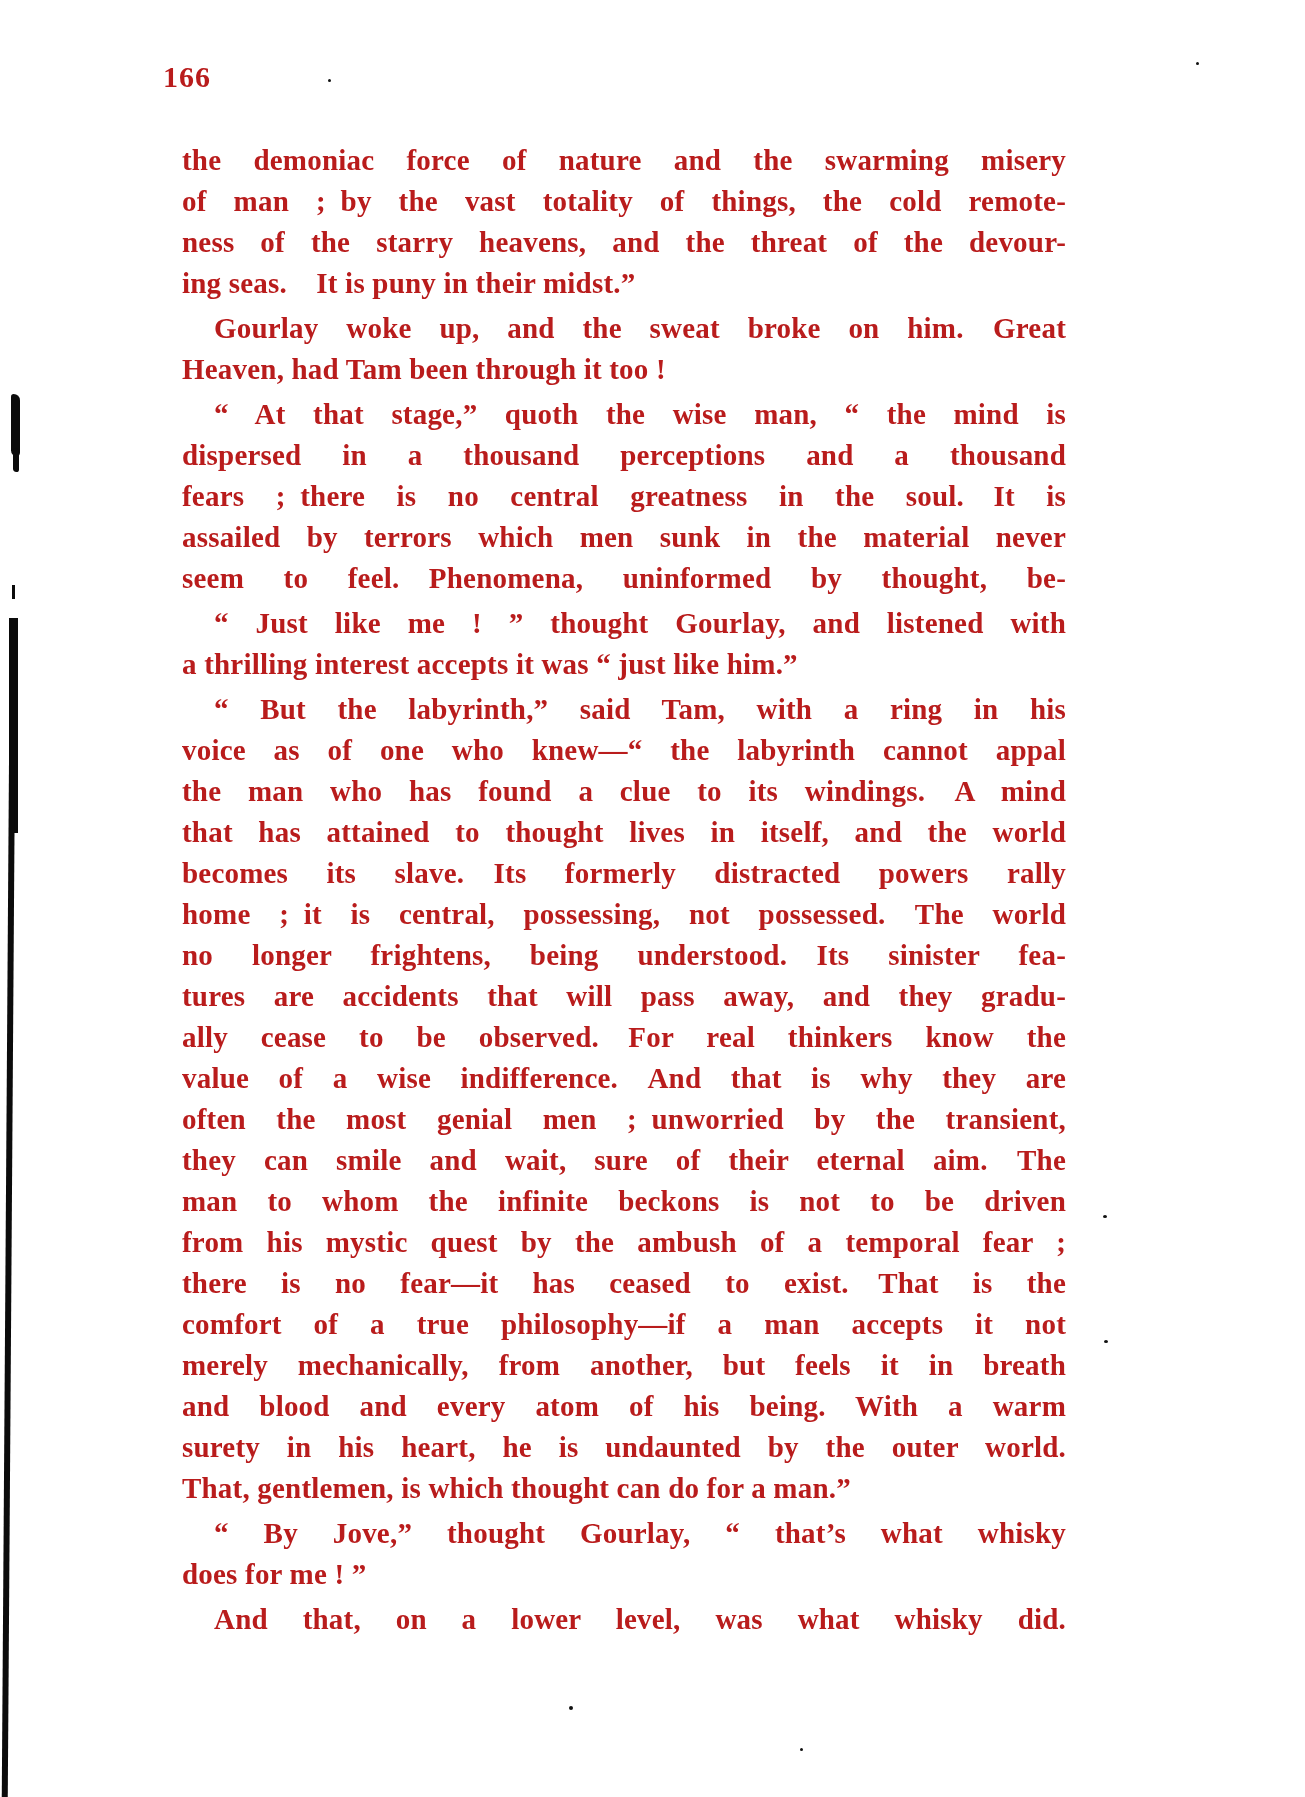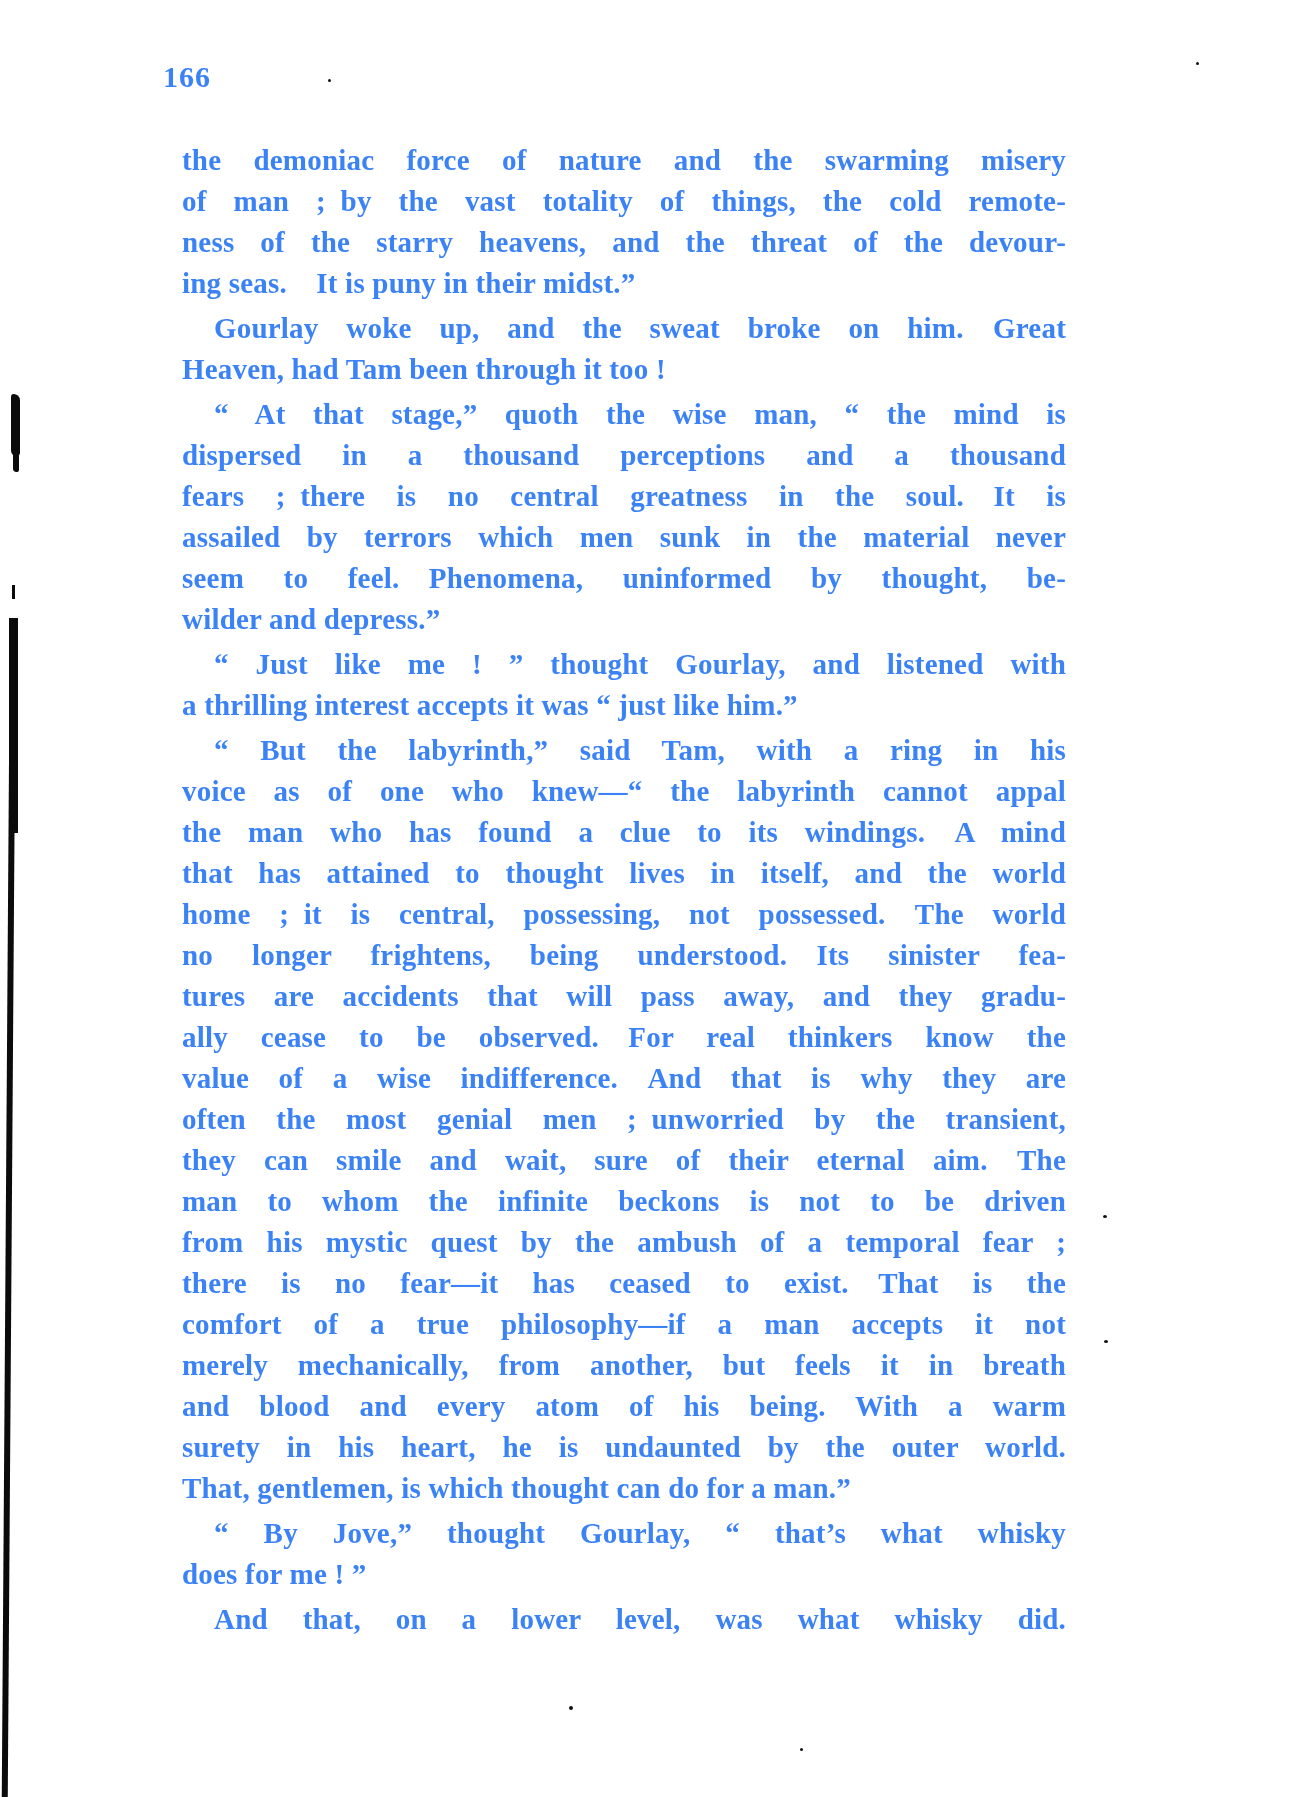--- a/index.html
+++ b/index.html
@@ -7,21 +7,21 @@
     padding: 0;
     background: #ffffff;
   }
   .sheet {
     position: relative;
     width: 1240px;
     height: 1797px;
     background: #ffffff;
     overflow: hidden;
     font-family: "Liberation Serif", "DejaVu Serif", serif;
-    color: #3b82f6;
+    color: #b91c1c;
   }
   
   .page-number {
     position: absolute;
     left: 163px;
     top: 60px;
     font-size: 30px;
     font-weight: 700;
     letter-spacing: 1px;
   }
@@ -93,31 +93,31 @@
       <div class="para">
         <div class="line indent">Gourlay woke up, and the sweat broke on him.  Great</div>
         <div class="line endline">Heaven, had Tam been through it too !</div>
       </div>
       <div class="para">
         <div class="line indent">“ At that stage,” quoth the wise man, “ the mind is</div>
         <div class="line">dispersed in a thousand perceptions and a thousand</div>
         <div class="line">fears ; there is no central greatness in the soul.  It is</div>
         <div class="line">assailed by terrors which men sunk in the material never</div>
         <div class="line">seem to feel.  Phenomena, uninformed by thought, be-</div>
-        <div class="line endline">wilder and depress.”</div>
       </div>
       <div class="para">
         <div class="line indent">“ Just like me ! ” thought Gourlay, and listened with</div>
         <div class="line endline">a thrilling interest accepts it was “ just like him.”</div>
       </div>
       <div class="para">
         <div class="line indent">“ But the labyrinth,” said Tam, with a ring in his</div>
         <div class="line">voice as of one who knew—“ the labyrinth cannot appal</div>
         <div class="line">the man who has found a clue to its windings.  A mind</div>
         <div class="line">that has attained to thought lives in itself, and the world</div>
+        <div class="line">becomes its slave.  Its formerly distracted powers rally</div>
         <div class="line">home ; it is central, possessing, not possessed.  The world</div>
         <div class="line">no longer frightens, being understood.  Its sinister fea-</div>
         <div class="line">tures are accidents that will pass away, and they gradu-</div>
         <div class="line">ally cease to be observed.  For real thinkers know the</div>
         <div class="line">value of a wise indifference.  And that is why they are</div>
         <div class="line">often the most genial men ; unworried by the transient,</div>
         <div class="line">they can smile and wait, sure of their eternal aim.  The</div>
         <div class="line">man to whom the infinite beckons is not to be driven</div>
         <div class="line">from his mystic quest by the ambush of a temporal fear ;</div>
         <div class="line">there is no fear—it has ceased to exist.  That is the</div>

